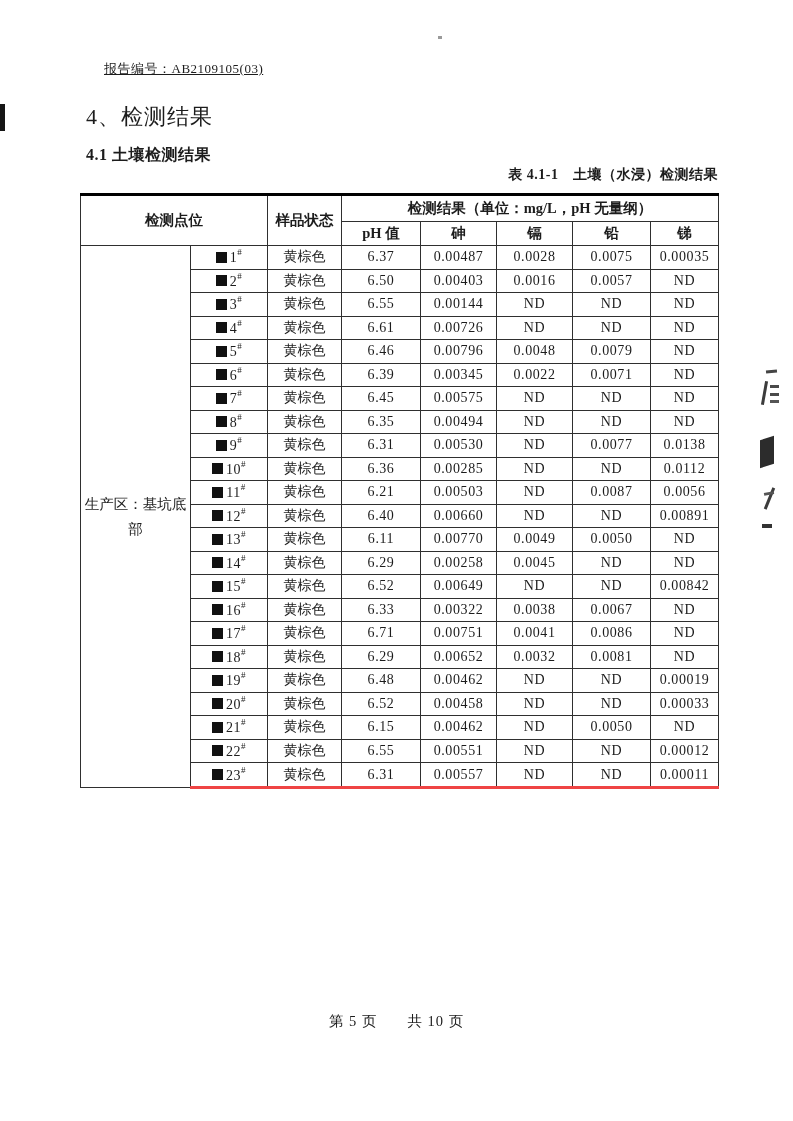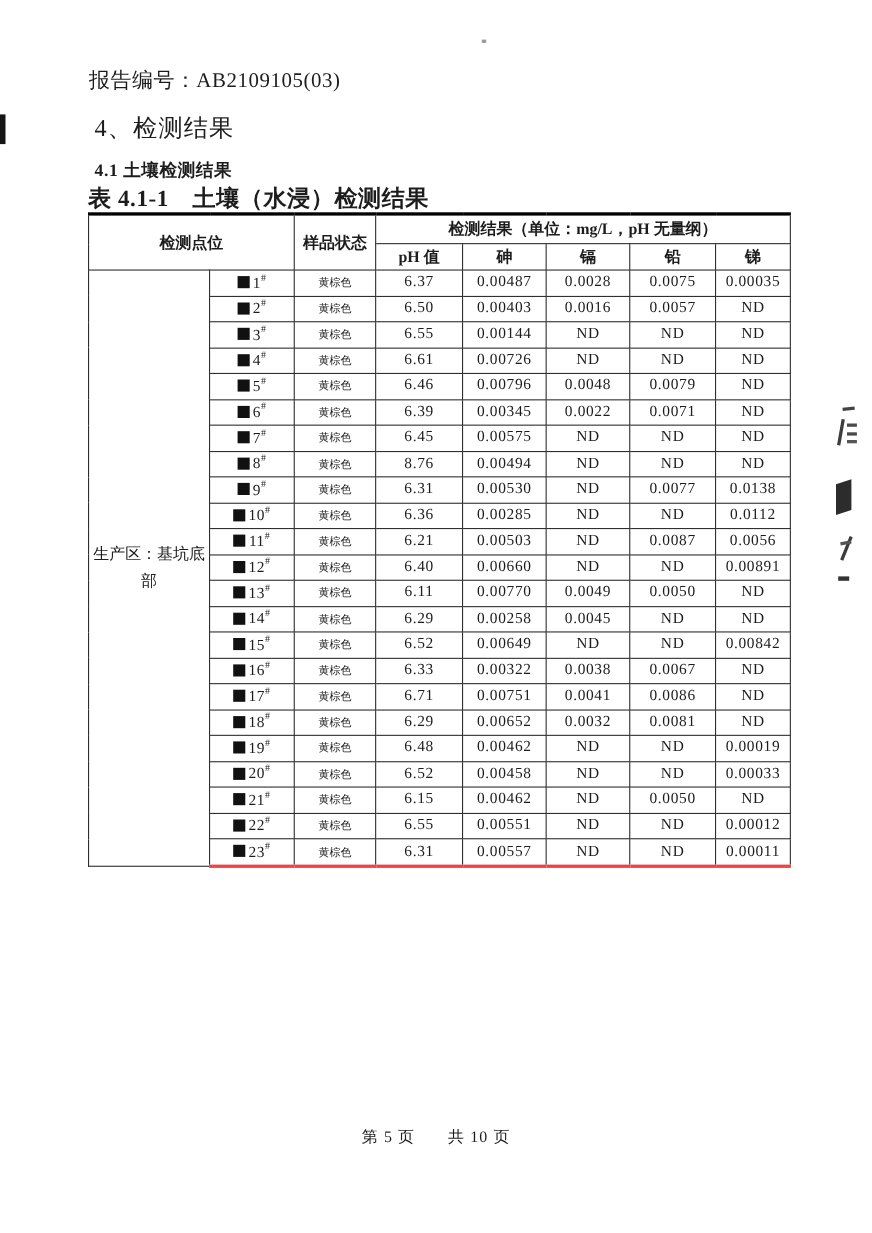--- a/index.html
+++ b/index.html
@@ -6,34 +6,34 @@
   body{
     width:793px;height:1121px;
     background:#ffffff;
     position:relative;
     overflow:hidden;
     font-family:"Liberation Serif","DejaVu Serif",serif;
     color:#1c1c1c;
     -webkit-font-smoothing:antialiased;
   }
   .report-no{
-    position:absolute;left:81px;top:60px;
-    font-size:19px;letter-spacing:0.5px;
+    position:absolute;left:104px;top:60px;
+    font-size:13px;letter-spacing:0.5px;text-decoration:underline;
   }
   .h1{
     position:absolute;left:86px;top:102px;
     font-size:22px;font-weight:400;letter-spacing:1px;
   }
   .h2{
     position:absolute;left:86px;top:145px;
     font-size:16px;font-weight:700;letter-spacing:0.5px;
   }
   .caption{
     position:absolute;left:80px;top:166px;width:638px;
-    text-align:left;font-size:21px;font-weight:700;letter-spacing:0.5px;
+    text-align:right;font-size:14px;font-weight:700;letter-spacing:0.5px;
   }
   table.soil{
     position:absolute;left:80px;top:193px;
     width:638px;height:596px;
     border-collapse:collapse;
     table-layout:fixed;
     font-size:14px;
     padding-left:48px;
   }
   table.soil th, table.soil td{
@@ -42,33 +42,33 @@
     padding:0 2px;
     overflow:hidden;
   }
   table.soil thead th{font-weight:700;font-size:14.5px;}
   table.soil thead tr.g-row th{height:25px;}
   table.soil thead tr.s-row th{height:23px;}
   thead tr.g-row th{border-top:3px solid #000;}
   tbody tr:last-child td{border-bottom:3px solid #ef4444;}
   td.loc-cell{font-size:14.5px;line-height:1.7;padding:0 5px;}
   td.sample-cell{letter-spacing:0.5px;}
-  td.state-cell{font-size:10px;}
+  td.state-cell{font-size:14px;}
   td.val-cell{letter-spacing:0.6px;font-size:14px;}
   .sq{
     display:inline-block;width:11px;height:11px;
     background:#111;margin-right:3px;
     position:relative;top:0.5px;
   }
   td.sample-cell sup{font-size:9px;position:relative;top:-1px;}
   .footer{
     position:absolute;left:0;top:1012px;width:793px;
     text-align:center;font-size:14.5px;letter-spacing:1px;
   }
-  .footer span{display:inline-block;margin-top:12px;}
+  .footer span{display:inline-block;}
   .footer .gap{width:30px;}
   
   .artifact{position:absolute;background:#3a3a3a;}
   .a-left-edge{left:0;top:104px;width:5px;height:27px;background:#151515;}
   .a-dot{left:438px;top:36px;width:4px;height:3px;background:#9a9a9a;}
   .a1{left:766px;top:370px;width:11px;height:3px;transform:rotate(-6deg);background:#444;}
   .a2{left:763px;top:381px;width:3px;height:24px;transform:rotate(10deg);background:#3c3c3c;}
   .a3{left:770px;top:385px;width:9px;height:3px;background:#4a4a4a;box-shadow:0 8px 0 #4a4a4a,0 15px 0 #555;}
   .a4{left:760px;top:438px;width:14px;height:28px;transform:skewY(-18deg);background:#2c2c2c;}
   .a5{left:768px;top:487px;width:3px;height:23px;transform:rotate(22deg);background:#3c3c3c;}
@@ -171,21 +171,21 @@
         <td class="state-cell">黄棕色</td>
         <td class="val-cell">6.45</td>
         <td class="val-cell">0.00575</td>
         <td class="val-cell">ND</td>
         <td class="val-cell">ND</td>
         <td class="val-cell">ND</td>
       </tr>
       <tr>
         <td class="sample-cell"><span class="sq"></span><span>8</span><sup>#</sup></td>
         <td class="state-cell">黄棕色</td>
-        <td class="val-cell">8.76</td>
+        <td class="val-cell">6.35</td>
         <td class="val-cell">0.00494</td>
         <td class="val-cell">ND</td>
         <td class="val-cell">ND</td>
         <td class="val-cell">ND</td>
       </tr>
       <tr>
         <td class="sample-cell"><span class="sq"></span><span>9</span><sup>#</sup></td>
         <td class="state-cell">黄棕色</td>
         <td class="val-cell">6.31</td>
         <td class="val-cell">0.00530</td>

